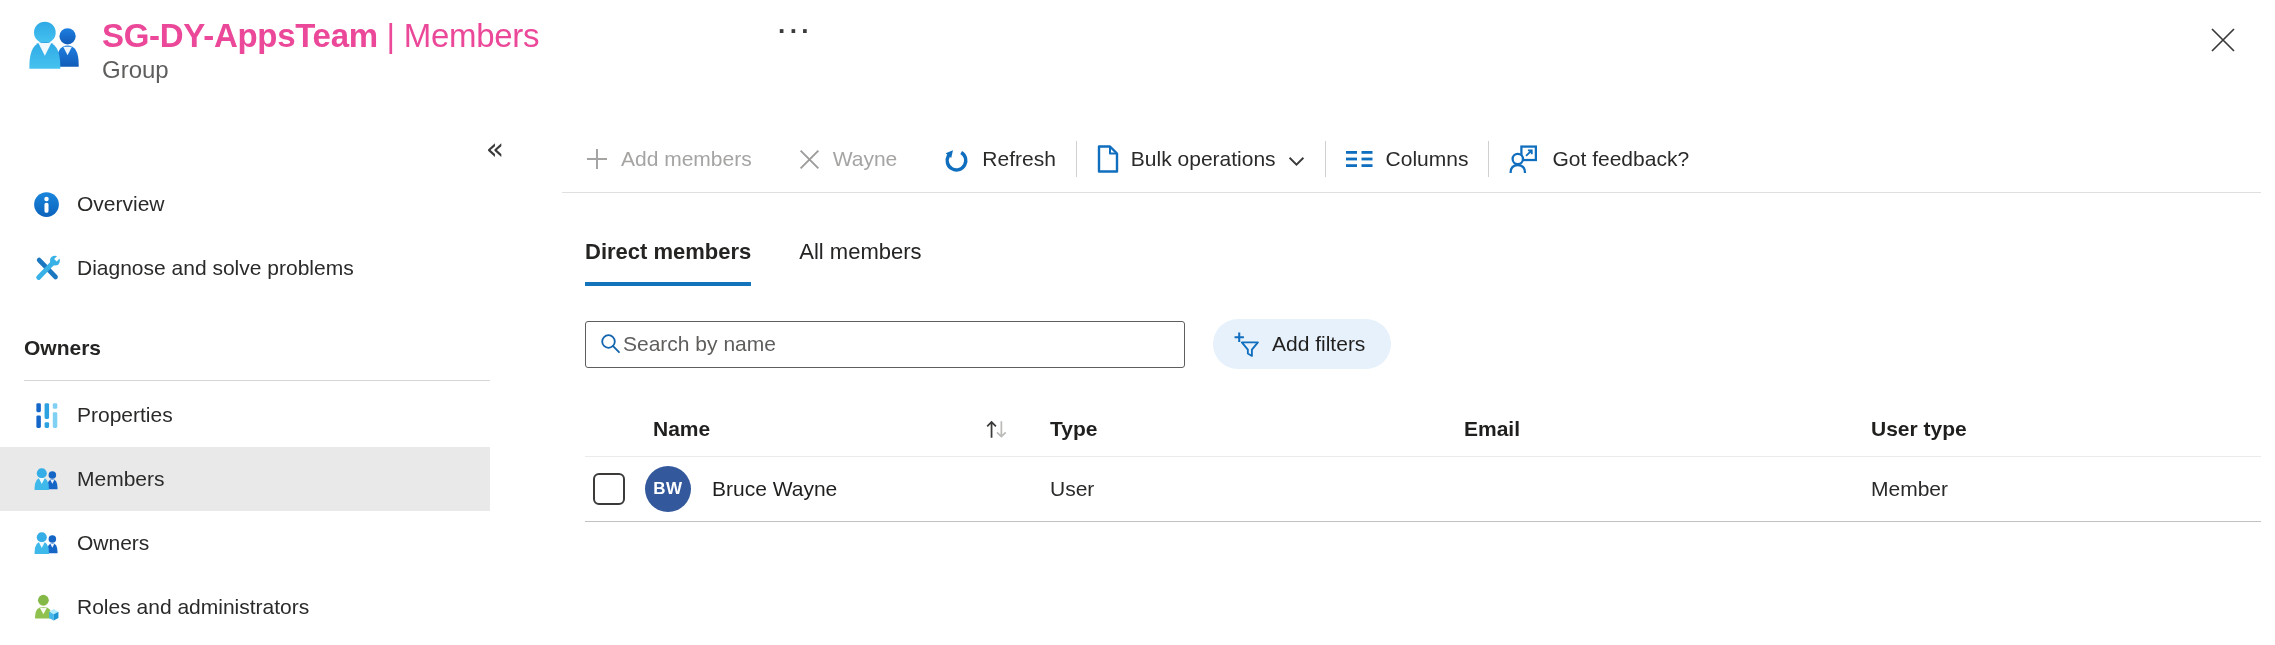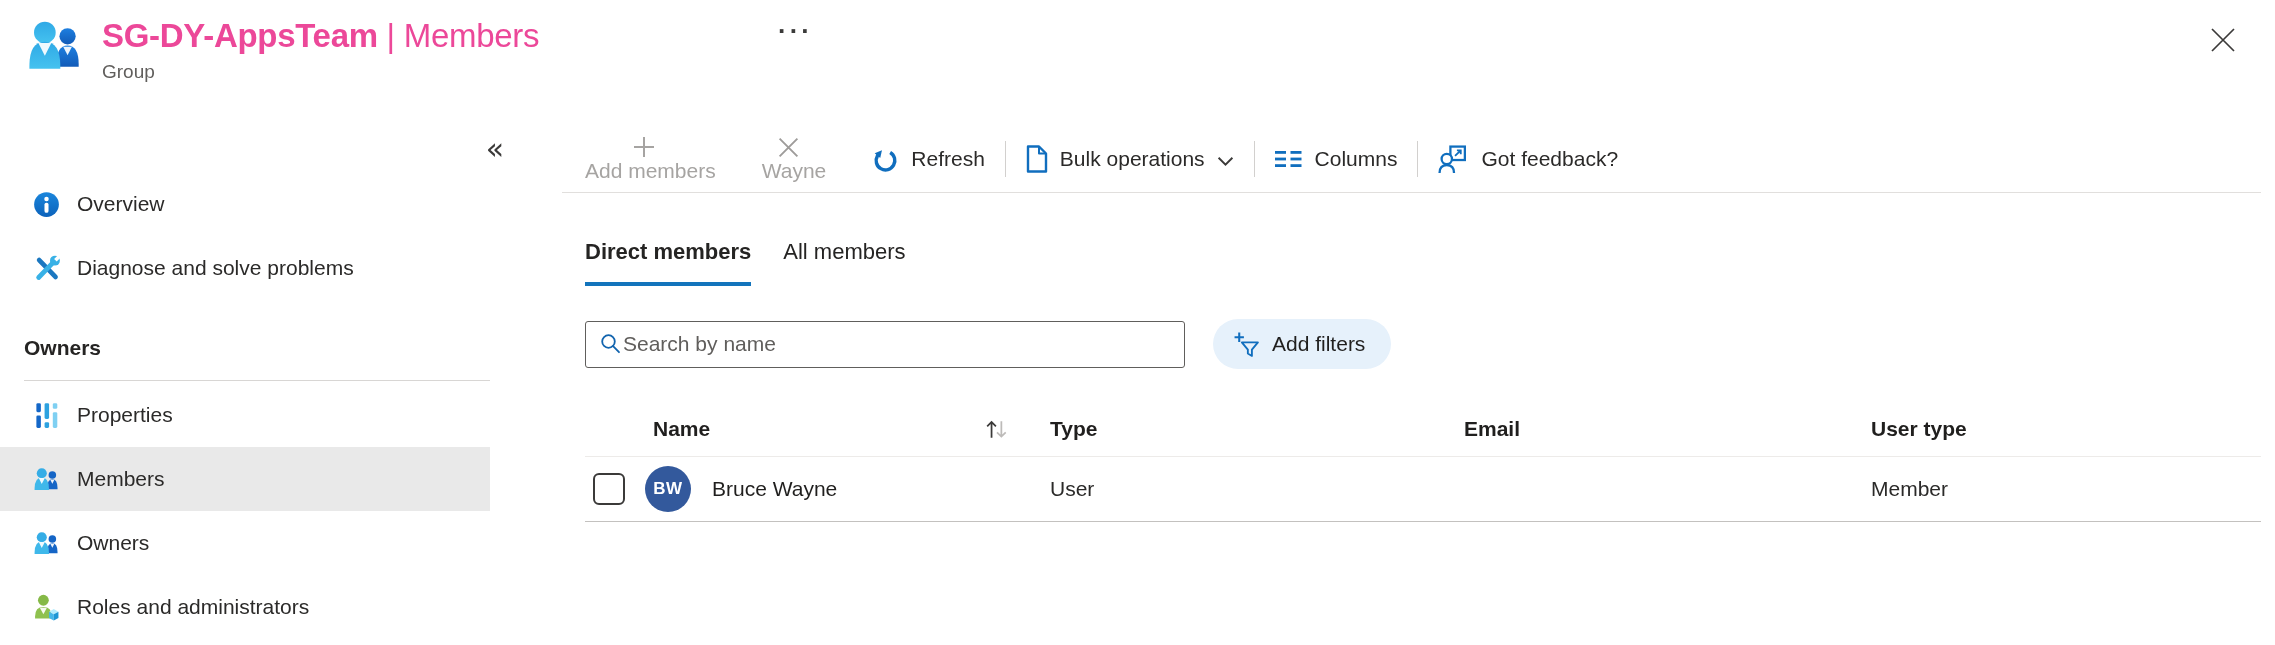--- a/index.html
+++ b/index.html
@@ -15,21 +15,21 @@
   svg{ display:block; }
 
   
   .blade-header{ height:104px; position:relative; }
   .header-left{ display:flex; padding:16px 0 0 26px; }
   .group-icon{ width:58px; height:56px; margin-top:2px; }
   .titles{ margin-left:18px; }
   .title-line{ font-size:33px; line-height:40px; color:#ec4899; letter-spacing:-0.3px; }
   .title-line .group-name{ font-weight:bold; }
   .title-line .page-name{ font-weight:normal; }
-  .subtitle{ font-size:19px; color:#605e5c; margin-top:5px; }
+  .subtitle{ font-size:24px; color:#605e5c; }
   .context-menu-btn{
     position:absolute; left:778px; top:18px; font-size:26px; letter-spacing:3px;
     color:#3b3a39; cursor:pointer; line-height:26px; font-weight:bold;
   }
   .close-btn{ position:absolute; right:34px; top:22px; cursor:pointer; padding:4px; }
 
   
   .blade-body{ display:flex; height:541px; }
 
   
@@ -53,28 +53,28 @@
 
   
   .main{ flex:1; margin-left:54px; min-width:0; }
 
   .toolbar{
     height:89px; display:flex; align-items:center; padding:22px 0 0 23px;
     border-bottom:1px solid #e1dfdd; margin-right:14px; font-size:21px;
   }
   .tb-item{ display:flex; align-items:center; cursor:pointer; white-space:nowrap; }
   .tb-item .tb-icon{ margin-right:12px; }
-  .tb-item.disabled{ color:var(--disabled-text); cursor:default;flex-direction:column; }
+  .tb-item.disabled{ color:var(--disabled-text); cursor:default; }
   .tb-label{ color:#2b2a29; }
   .tb-item.disabled .tb-label{ color:var(--disabled-text); }
   .tb-sep{ width:1px; height:36px; background:#d2d0ce; margin:0 20px; flex-shrink:0; }
   .tb-chevron{ margin-left:12px; margin-top:4px; }
   .mr-lg{ margin-right:46px; }
 
-  .tabs{ display:flex; gap:32px; padding-left:23px; margin-top:46px;text-align:right; }
+  .tabs{ display:flex; gap:48px; padding-left:23px; margin-top:46px;text-align:right; }
   .tab{ font-size:22px; color:#252423; padding-bottom:17px; cursor:pointer;
         border-bottom:4px solid transparent; }
   .tab.active{ font-weight:bold; border-bottom-color:#1374bc; }
 
   .filter-row{ display:flex; align-items:center; margin-top:33px; padding-left:23px; }
   .search-box{
     width:600px; height:47px; border:1px solid #605e5c; border-radius:3px;
     display:flex; align-items:center; padding-left:13px; background:#fff;
   }
   .search-box input{

